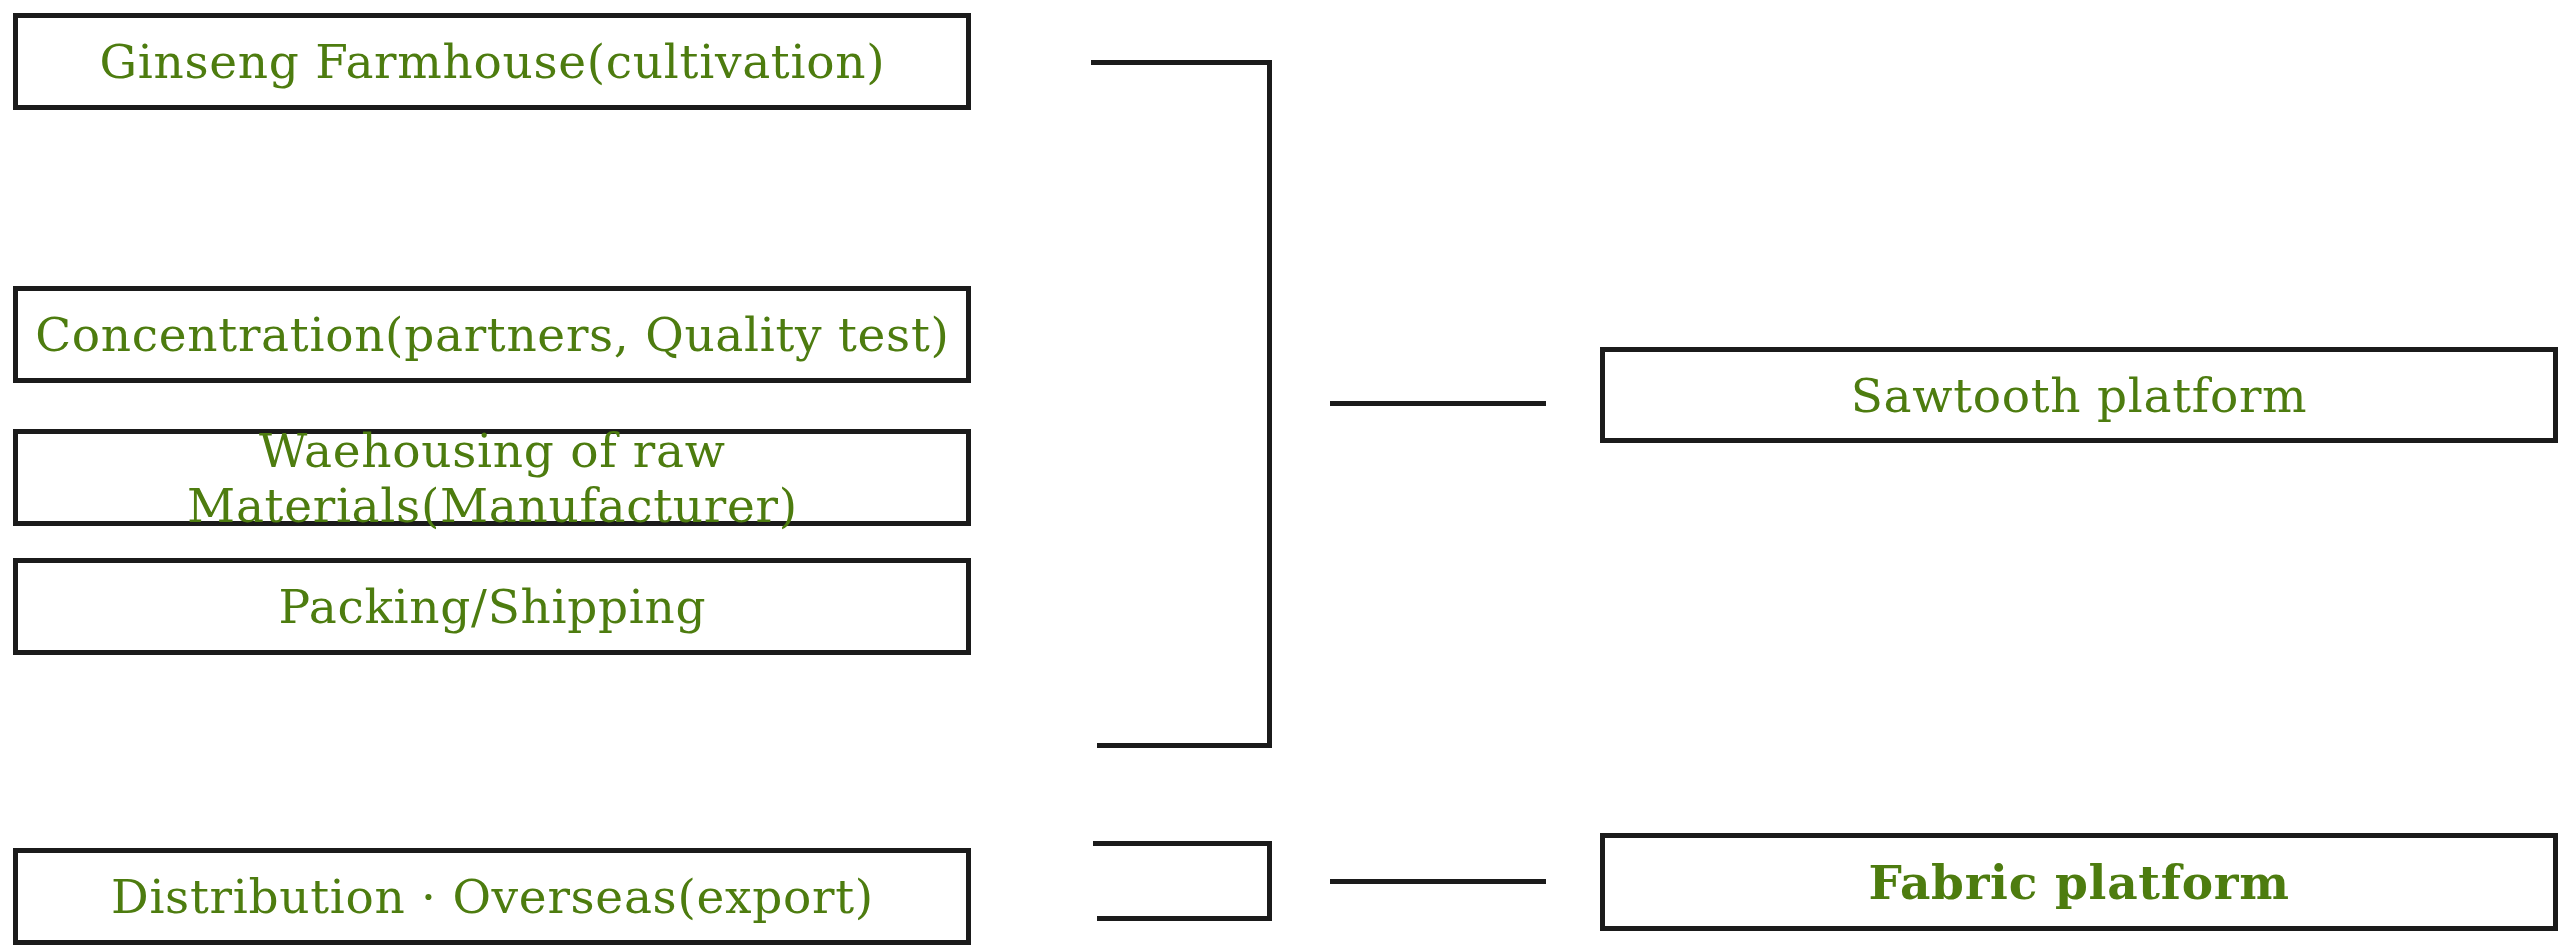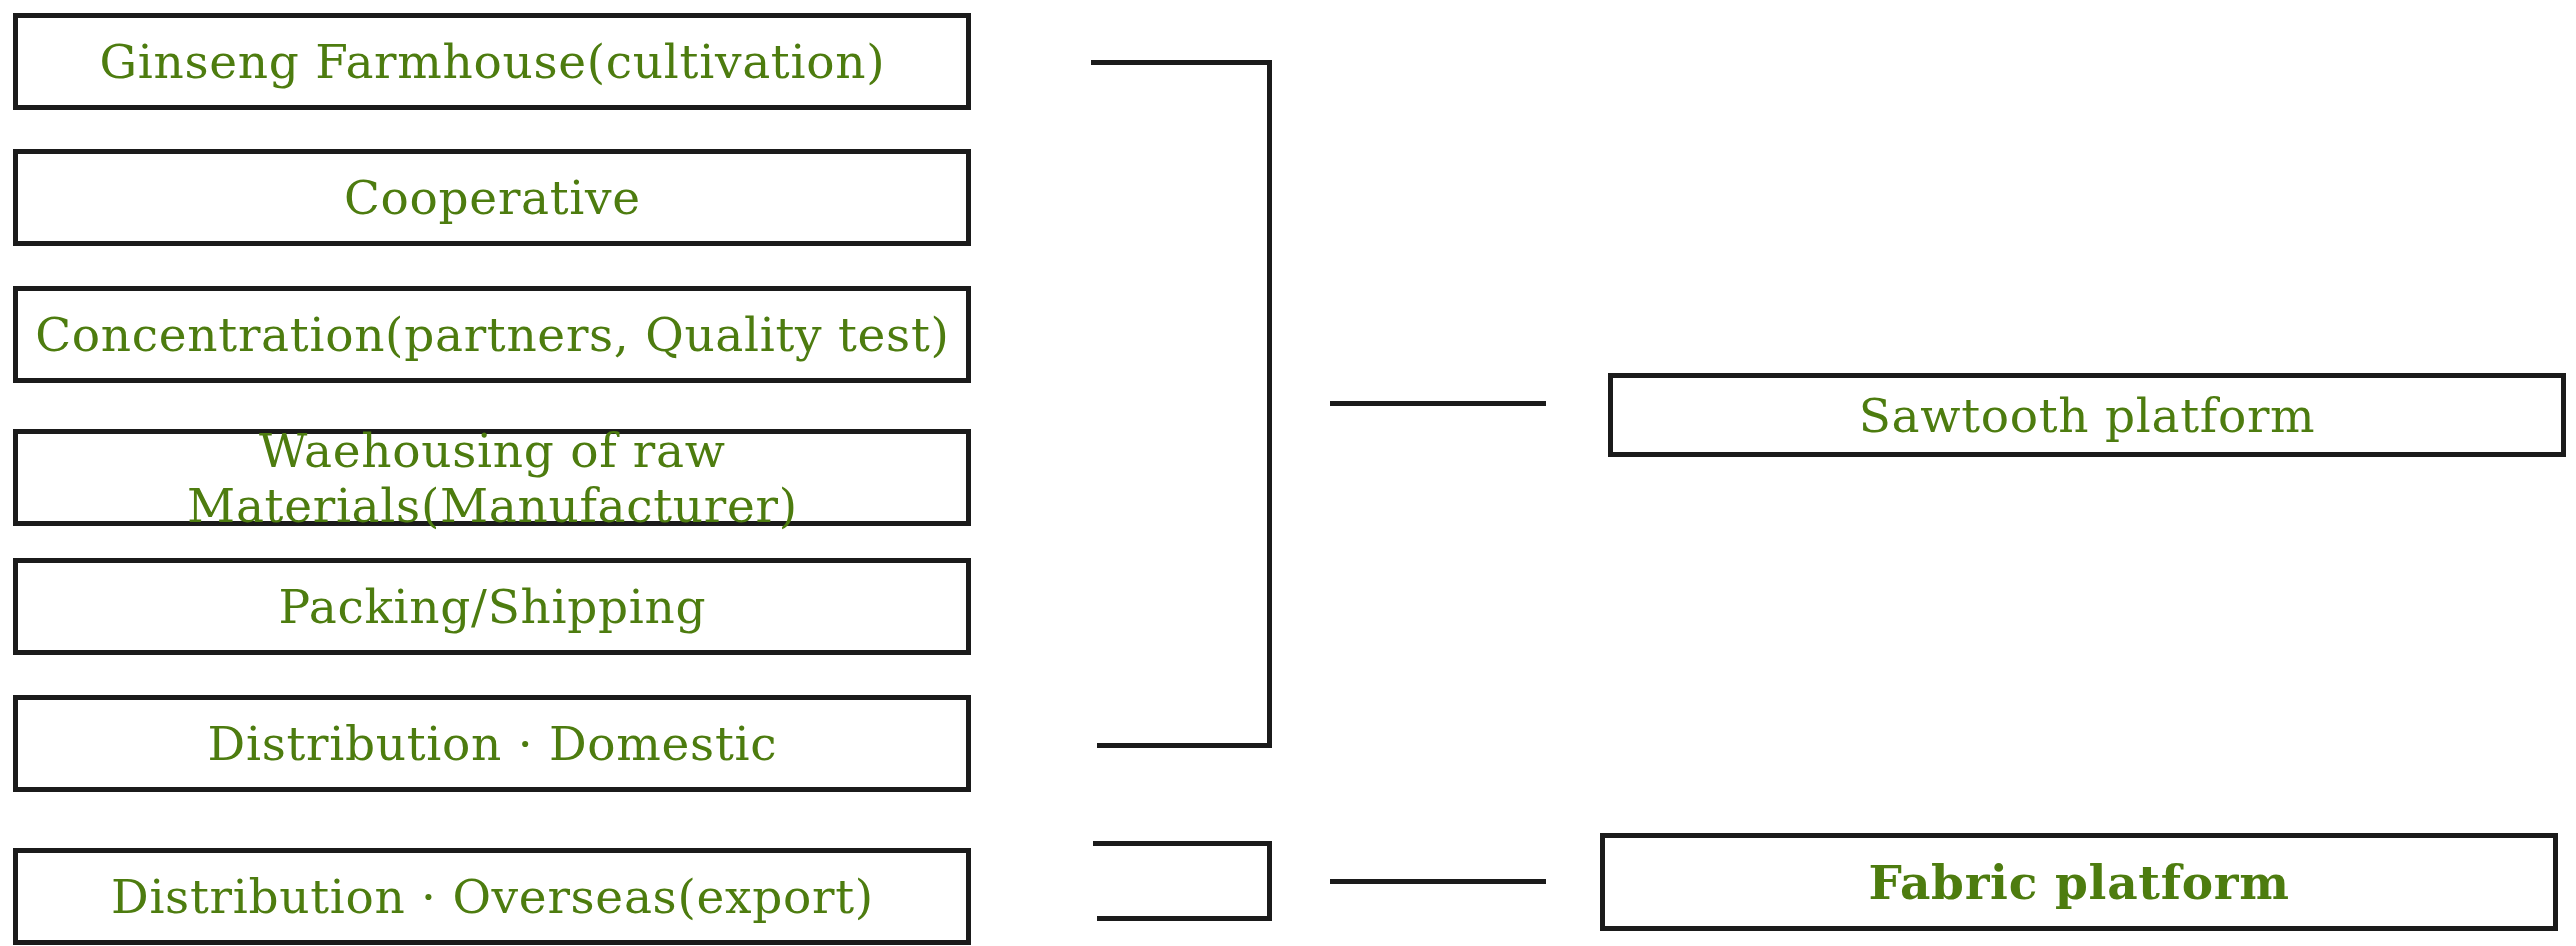--- a/index.html
+++ b/index.html
@@ -37,21 +37,21 @@
   .b0 { top: 13.4px; }
   .b1 { top: 149px; }
   .b2 { top: 286px; text-align: right; }
   .b3 { top: 422px; margin-top: 7px; }
   .b4 { top: 558px; }
   .b5 { top: 695px; }
   .b6 { top: 848px; }
 
   
   .right { left: 1600px; width: 958px; }
-  .r0 { top: 373px; height: 84px; margin-left: 8px; }
+  .r0 { top: 347px; height: 96px; }
   .r1 { top: 833px; height: 98px; font-weight: bold; }
 
   
   .conn {
     position: absolute;
     background: #1b1b1b;
   }
   .bracket-top-h    { left: 1091px; top: 60px;   width: 181px; height: 4.5px; }
   .bracket-v        { left: 1267px; top: 60px;   width: 4.5px;   height: 688px; }
   .bracket-bottom-h { left: 1097px; top: 743px;  width: 175px; height: 4.5px; }
@@ -63,40 +63,34 @@
 </style>
 </head>
 <body>
 
 <div class="canvas">
 
   <div class="box left b0">
     <span class="line">Ginseng Farmhouse(cultivation)</span>
   </div>
 
-  <div class="box left b1">
-    <span class="line">Cooperative</span>
-  </div>
 
   <div class="box left b2">
     <span class="line">Concentration(partners, Quality test)</span>
   </div>
 
   <div class="box left b3">
     <span class="line">Waehousing of raw</span>
     <span class="line">Materials(Manufacturer)</span>
   </div>
 
   <div class="box left b4">
     <span class="line">Packing/Shipping</span>
   </div>
 
-  <div class="box left b5">
-    <span class="line">Distribution · Domestic</span>
-  </div>
 
   <div class="box left b6">
     <span class="line">Distribution · Overseas(export)</span>
   </div>
 
   <div class="box right r0">
     <span class="line">Sawtooth platform</span>
   </div>
 
   <div class="box right r1">

